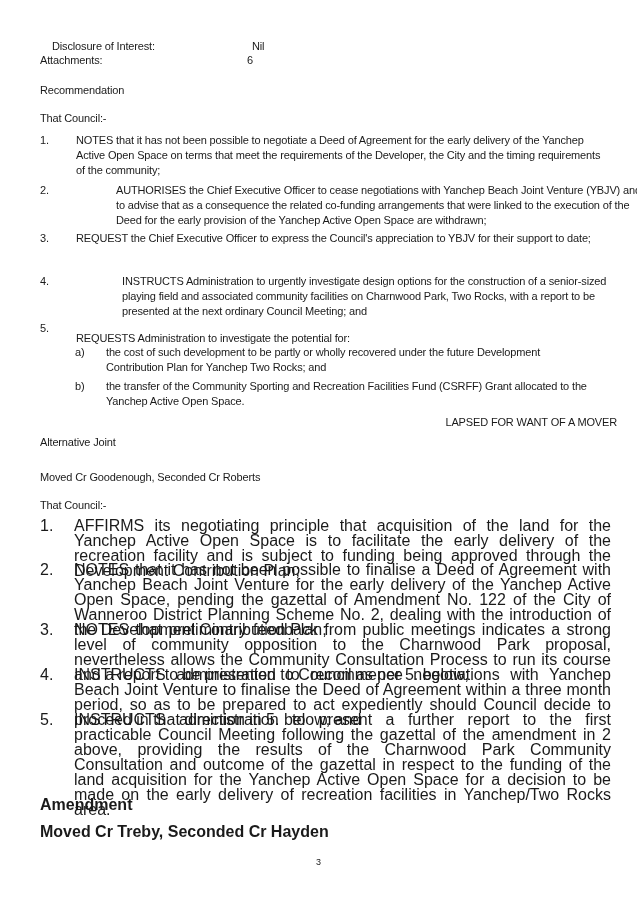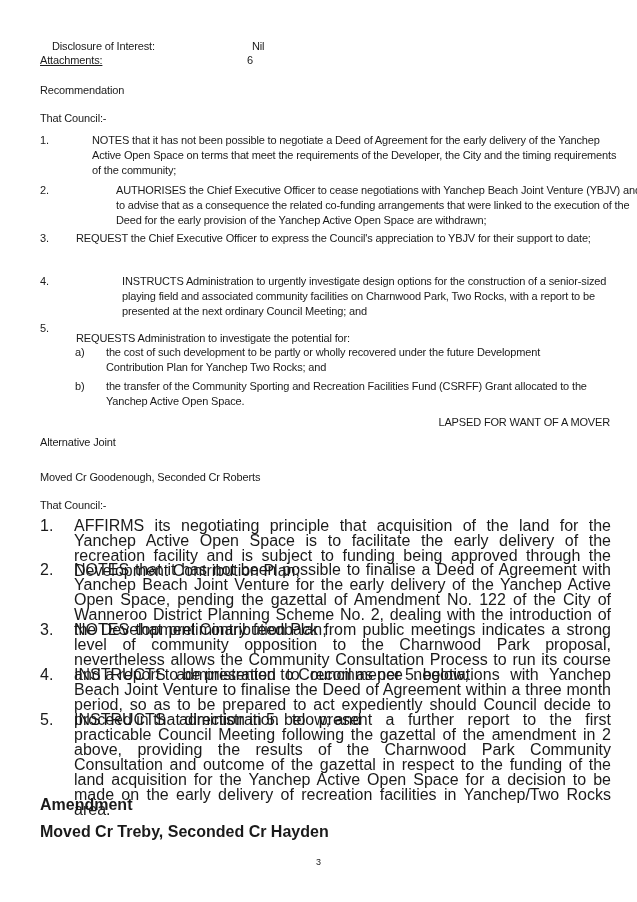--- a/index.html
+++ b/index.html
@@ -14,30 +14,30 @@
   .bold { font-weight:bold; }
   .ari .txt { width:537px; text-align:justify; text-align-last:left; }
 </style>
 </head>
 <body>
 
 <div>
 
   <div class="abs cal" style="left:52px; top:39px;">Disclosure of Interest:</div>
   <div class="abs cal" style="left:244px; top:39px;padding-left:8px;">Nil</div>
-  <div class="abs cal" style="left:40px; top:53px;text-decoration:underline;">Attachments:</div>
+  <div class="abs cal" style="left:40px; top:53px;">Attachments:</div>
   <div class="abs cal" style="left:247px; top:53px;">6</div>
 
   <div class="abs cal" style="left:40px; top:83px;">Recommendation</div>
   <div class="abs cal" style="left:40px; top:111px;">That Council:-</div>
 
   <div class="cal">
     <div class="abs" style="top:133px; left:0; width:637px;">
       <span class="num">1.</span>
-      <span class="txt" style="left:76px; width:530px;margin-left:16px;">NOTES that it has not been possible to negotiate a Deed of Agreement for the early delivery of the Yanchep Active Open Space on terms that meet the requirements of the Developer, the City and the timing requirements of the community;</span>
+      <span class="txt" style="left:76px; width:530px;">NOTES that it has not been possible to negotiate a Deed of Agreement for the early delivery of the Yanchep Active Open Space on terms that meet the requirements of the Developer, the City and the timing requirements of the community;</span>
     </div>
     <div class="abs" style="top:183px; left:0; width:637px;">
       <span class="num">2.</span>
       <span class="txt" style="left:76px; width:534px;margin-left:40px;">AUTHORISES the Chief Executive Officer to cease negotiations with Yanchep Beach Joint Venture (YBJV) and to advise that as a consequence the related co-funding arrangements that were linked to the execution of the Deed for the early provision of the Yanchep Active Open Space are withdrawn;</span>
     </div>
     <div class="abs" style="top:231px; left:0; width:637px;">
       <span class="num">3.</span>
       <span class="txt" style="left:76px; width:540px;">REQUEST the Chief Executive Officer to express the Council's appreciation to YBJV for their support to date;</span>
     </div>
     <div class="abs" style="top:274px; left:0; width:637px;">
@@ -52,21 +52,21 @@
     <div class="abs" style="top:345px; left:0; width:637px;">
       <span class="sub-lbl">a)</span>
       <span class="sub-txt" style="width:480px;">the cost of such development to be partly or wholly recovered under the future Development Contribution Plan for Yanchep Two Rocks; and</span>
     </div>
     <div class="abs" style="top:379px; left:0; width:637px;">
       <span class="sub-lbl">b)</span>
       <span class="sub-txt" style="width:500px;">the transfer of the Community Sporting and Recreation Facilities Fund (CSRFF) Grant allocated to the Yanchep Active Open Space.</span>
     </div>
   </div>
 
-  <div class="abs cal" style="right:27px; top:415px; text-align:center;">LAPSED FOR WANT OF A MOVER</div>
+  <div class="abs cal" style="right:20px; top:415px; text-align:center;">LAPSED FOR WANT OF A MOVER</div>
 
   <div class="abs cal" style="left:40px; top:435px;">Alternative Joint</div>
   <div class="abs cal" style="left:40px; top:470px;">Moved Cr Goodenough, Seconded Cr Roberts</div>
   <div class="abs cal" style="left:40px; top:498px;">That Council:-</div>
 
   <div class="ari">
     <div class="abs" style="top:518px; left:0; width:637px;">
       <span class="num">1.</span>
       <span class="txt">AFFIRMS its negotiating principle that acquisition of the land for the Yanchep Active Open Space is to facilitate the early delivery of the recreation facility and is subject to funding being approved through the Development Contribution Plan;</span>
     </div>

